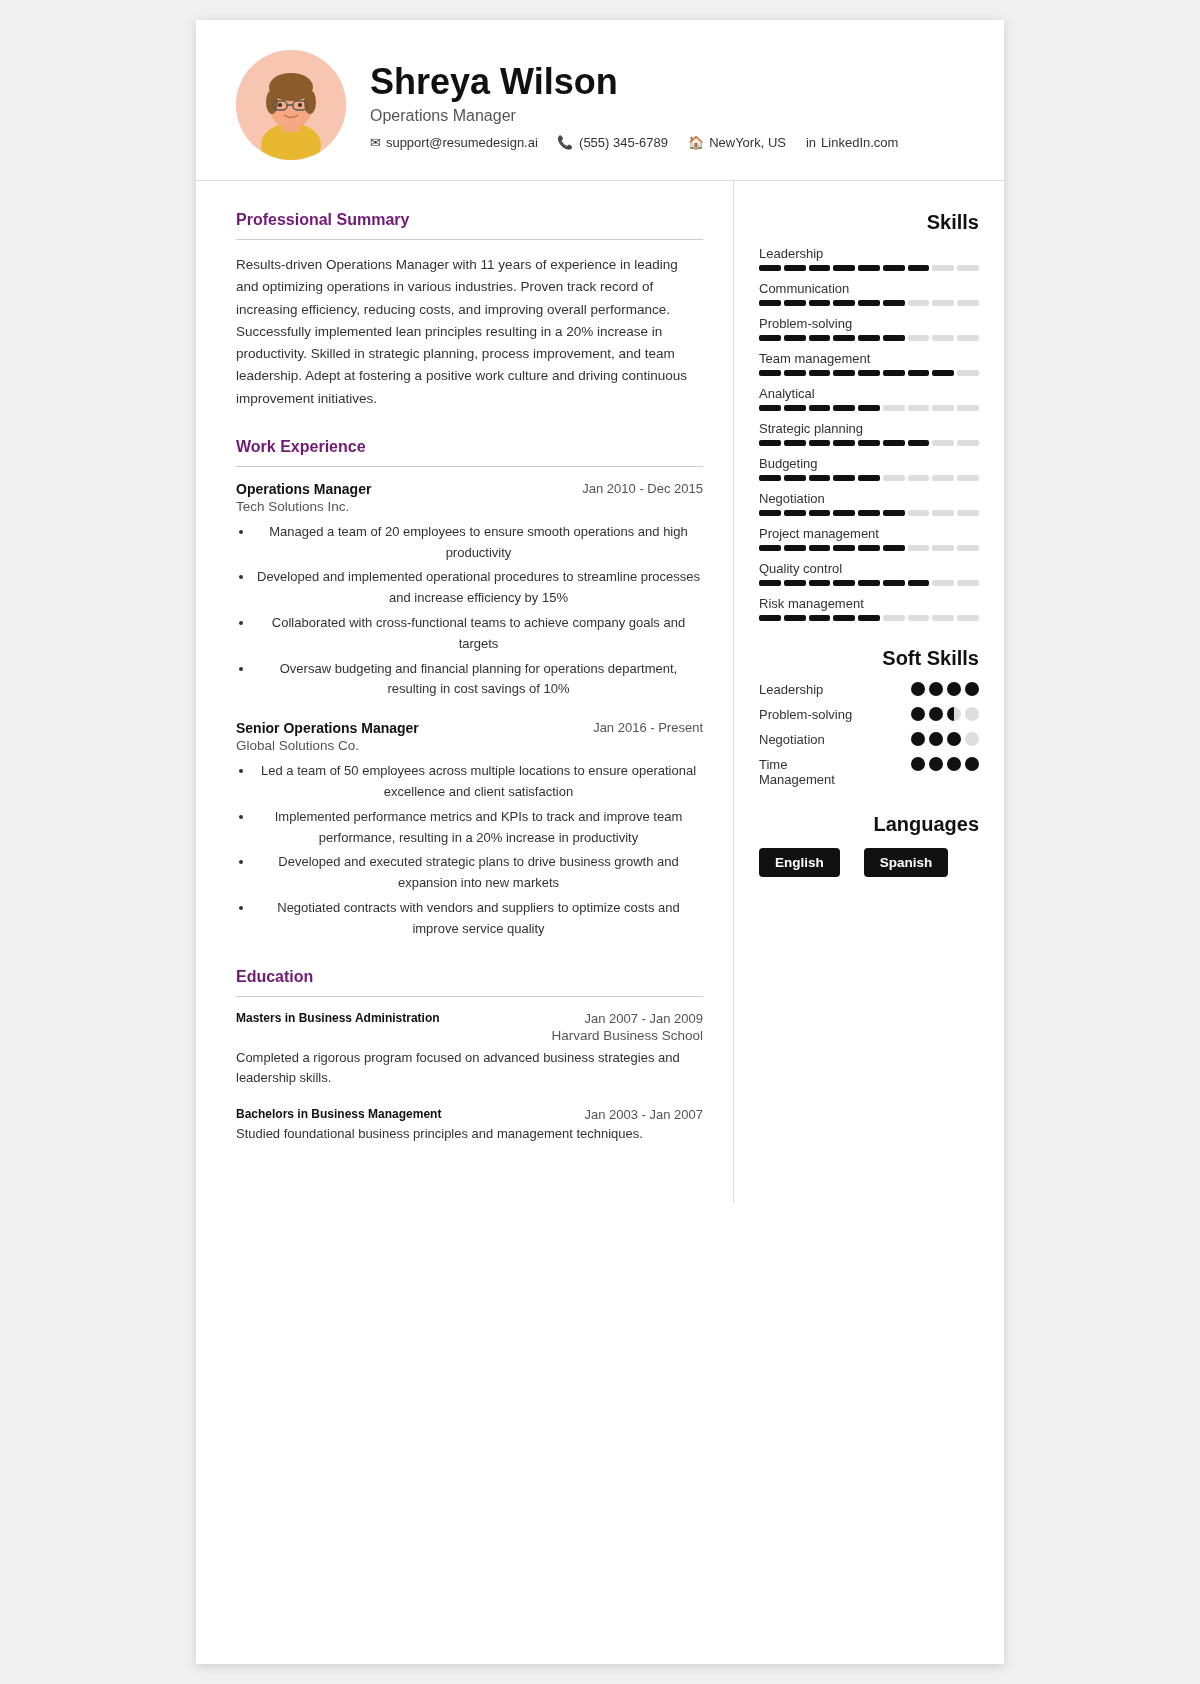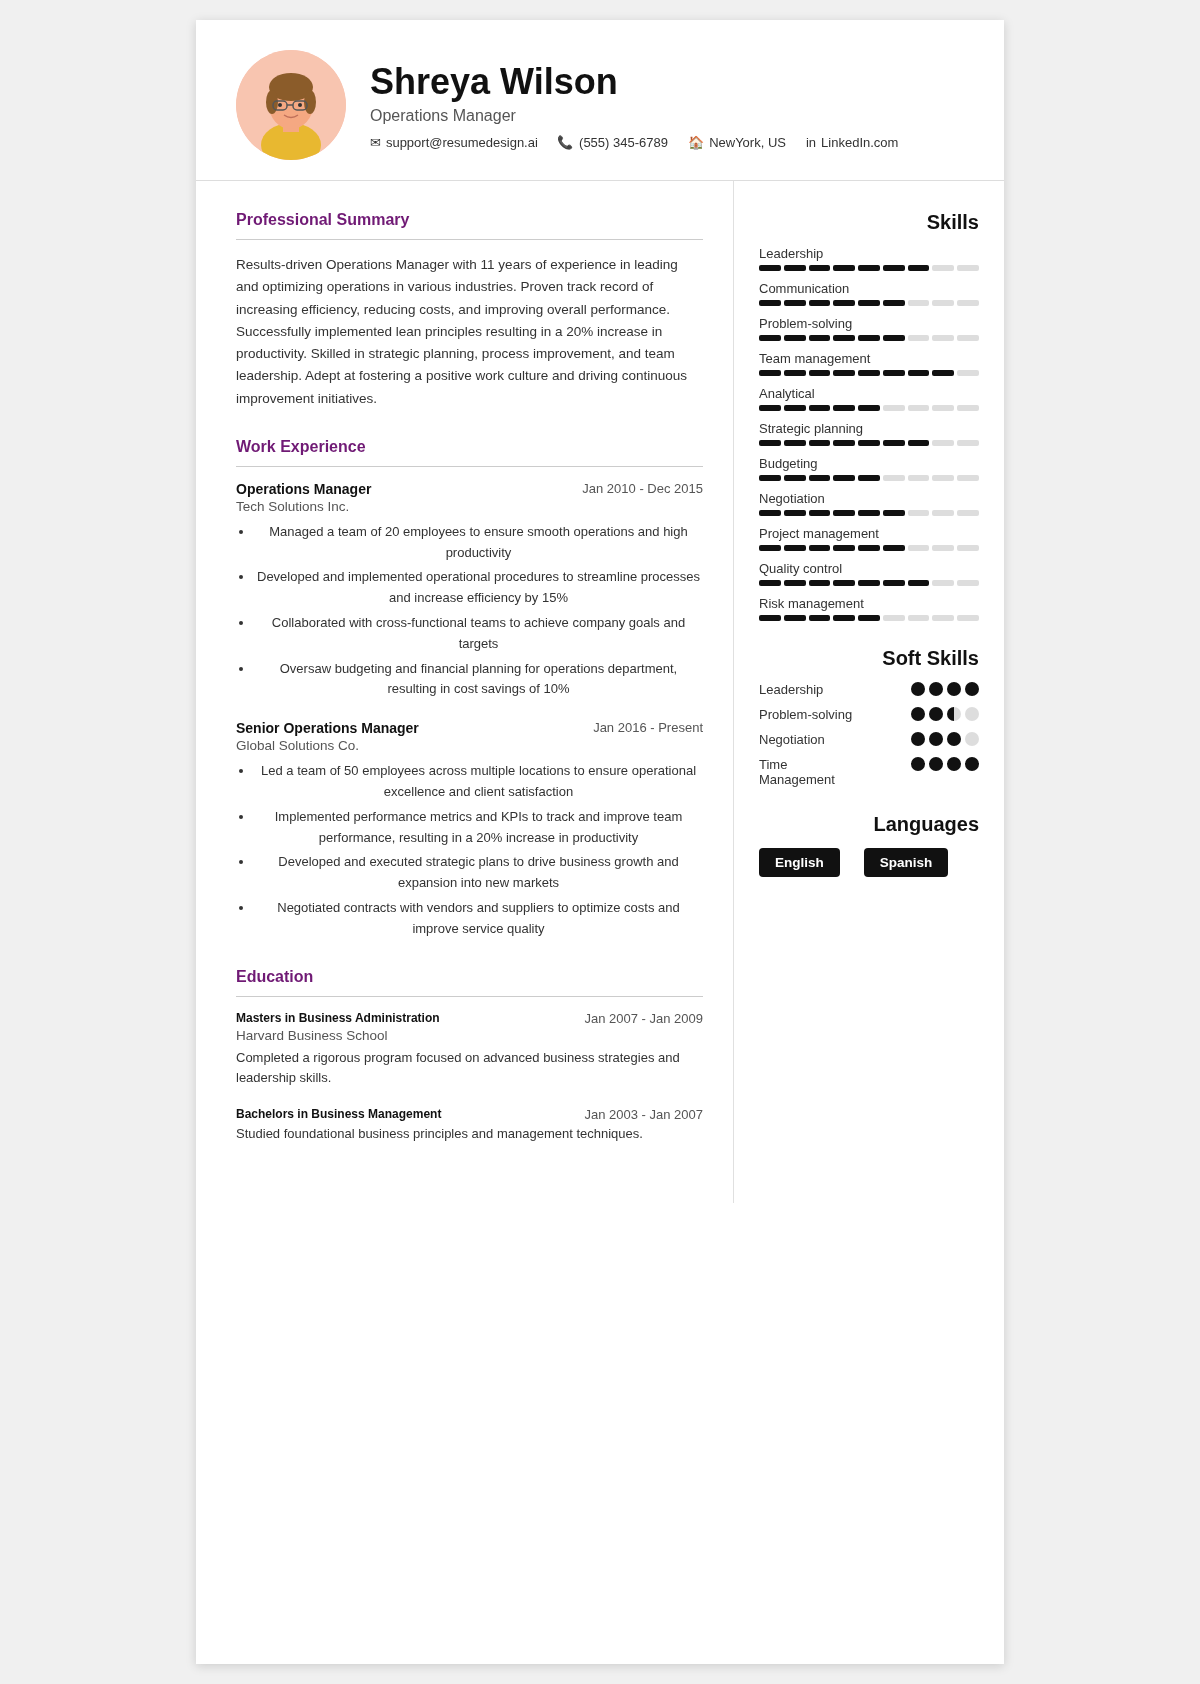--- a/index.html
+++ b/index.html
@@ -156,20 +156,21 @@
     }
     .edu-dates {
       font-size: 13px;
       color: #555;
       white-space: nowrap;
     }
     .edu-school {
       font-size: 13.5px;
       color: #555;
       margin-bottom: 5px;
+      text-align: right;
     }
     .edu-desc {
       font-size: 13px;
       color: #333;
       line-height: 1.6;
     }
     
     .sidebar-section {
       margin-bottom: 26px;
     }

